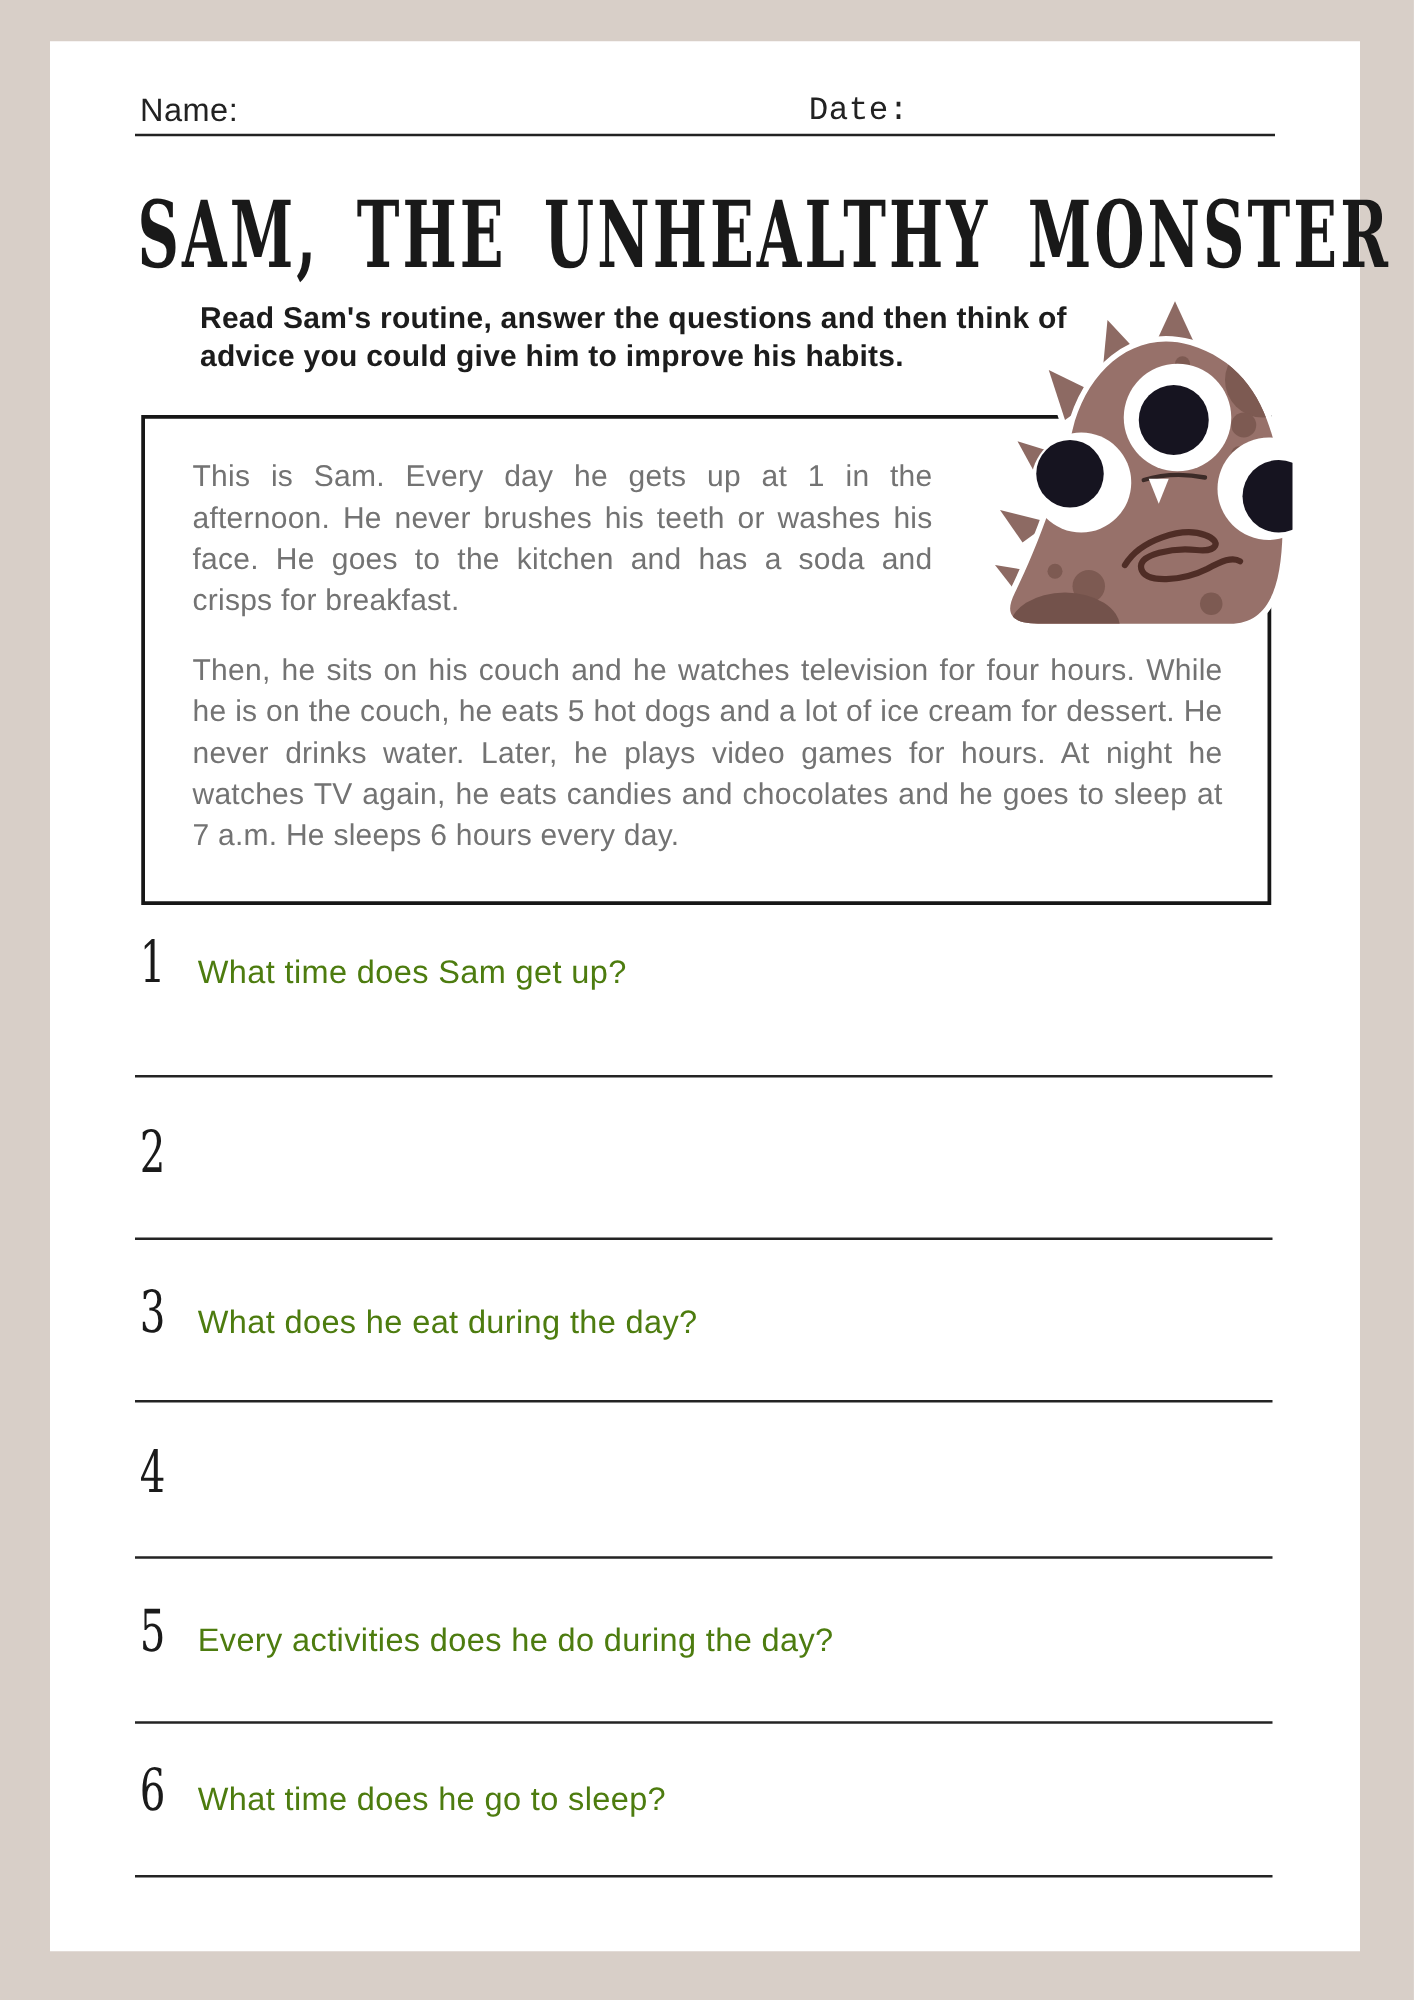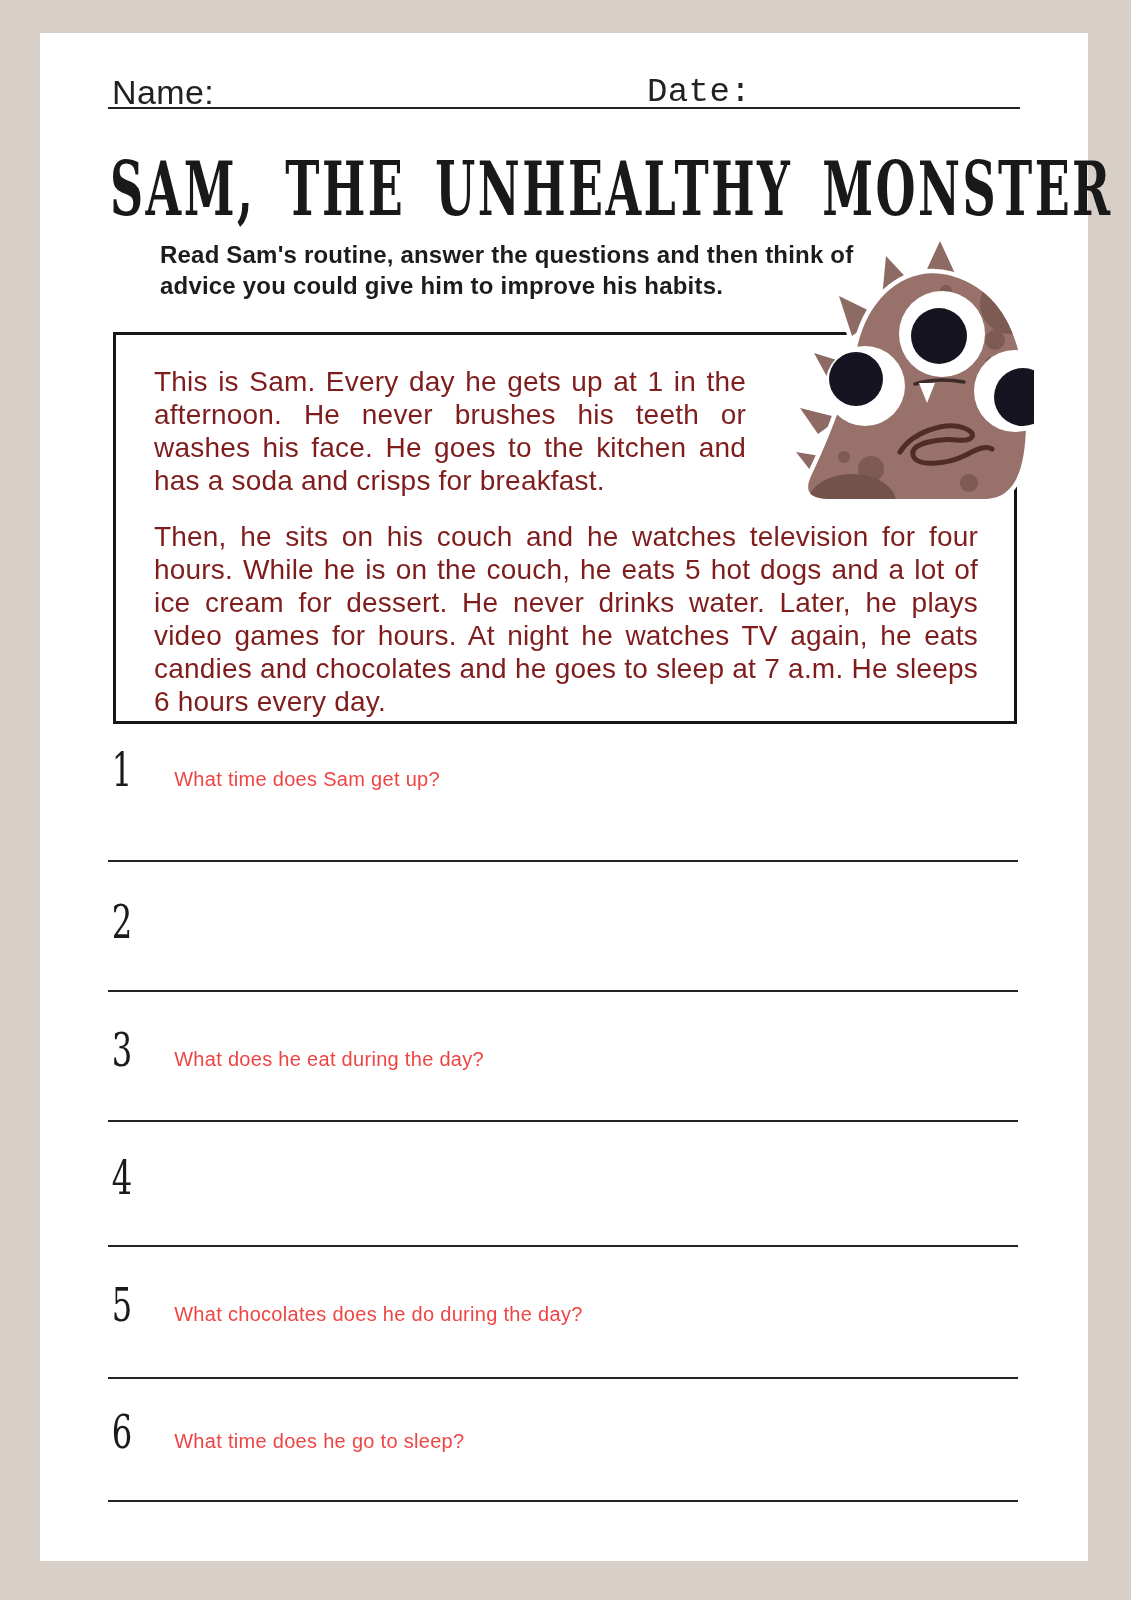--- a/index.html
+++ b/index.html
@@ -12,21 +12,21 @@
   }
   .canvas { position: absolute; inset: 0; width: 1131px; height: 1600px; background: #d8cfc8; }
   .paper {
     position: absolute; left: 40px; top: 33px;
     width: 1048px; height: 1528px;
     background: #ffffff;
   }
   .display { font-family: "DejaVu Serif", serif; }
 
   
-  .hdr-label { position: absolute; top: 40px; font-size: 34px; letter-spacing: 0.4px; color: #222; }
+  .hdr-label { position: absolute; top: 40px; font-size: 26px; letter-spacing: 0.4px; color: #222; }
   .hdr-name { left: 72px; }
   .hdr-date { left: 607px; font-family: Liberation Mono, monospace; }
   .hdr-line { position: absolute; top: 74px; left: 68px; width: 912px; border-top: 2px solid #222; }
 
   
   .title {
     position: absolute; left: 70px; top: 112px;
     font-size: 56px; font-weight: 700; color: #191919;
     letter-spacing: 3px; word-spacing: 14px; white-space: nowrap;
     transform: scale(0.82, 1.32); transform-origin: 0 0;
@@ -41,21 +41,21 @@
   }
 
   
   .reading-box {
     position: absolute; left: 73px; top: 299px;
     width: 904px; height: 392px;
     border: 3px solid #161616; background: #fff;
     z-index: 1;
   }
   .reading-box p {
-    font-size: 28px; line-height: 33px; color: #7f1d1d;
+    font-size: 24px; line-height: 33px; color: #737373;
     text-align: justify; letter-spacing: 0.2px;
   }
   .para1 { margin: 30px 0 0 38px; width: 592px; }
   .para2 { margin: 23px 0 0 38px; width: 824px; }
 
   
   .monster {
     position: absolute; left: 754px; top: 203px;
     width: 240px; height: 270px; z-index: 3;
   }
@@ -64,21 +64,21 @@
   .question {
     position: absolute; left: 70px;
     display: flex; align-items: baseline; gap: 24px;
     line-height: 40px; white-space: nowrap;
   }
   .qnum {
     font-size: 38px; font-weight: 400; color: #1a1a1a;
     display: inline-block;
     transform: scale(0.85, 1.22); transform-origin: 50% 85%;
   }
-  .qtext { font-size: 20px; color: #ef4444; letter-spacing: 0.3px; margin-left: 16px; }
+  .qtext { font-size: 26px; color: #4d7c0f; letter-spacing: 0.3px; }
   .q1 { top: 720px; } .q2 { top: 872px; } .q3 { top: 1000px; }
   .q4 { top: 1128px; } .q5 { top: 1255px; } .q6 { top: 1382px; }
 
   .answer-line { position: absolute; left: 68px; width: 910px; border-top: 2px solid #242424; }
   .al1 { top: 827px; } .al2 { top: 957px; } .al3 { top: 1087px; }
   .al4 { top: 1212px; } .al5 { top: 1344px; } .al6 { top: 1467px; }
 </style>
 </head>
 <body>
 
@@ -161,21 +161,21 @@
     </div>
     <div class="answer-line al3"></div>
 
     <div class="question q4">
       <span class="qnum display">4</span>
     </div>
     <div class="answer-line al4"></div>
 
     <div class="question q5">
       <span class="qnum display">5</span>
-      <span class="qtext">What chocolates does he do during the day?</span>
+      <span class="qtext">Every activities does he do during the day?</span>
     </div>
     <div class="answer-line al5"></div>
 
     <div class="question q6">
       <span class="qnum display">6</span>
       <span class="qtext">What time does he go to sleep?</span>
     </div>
     <div class="answer-line al6"></div>
 
   </div>

